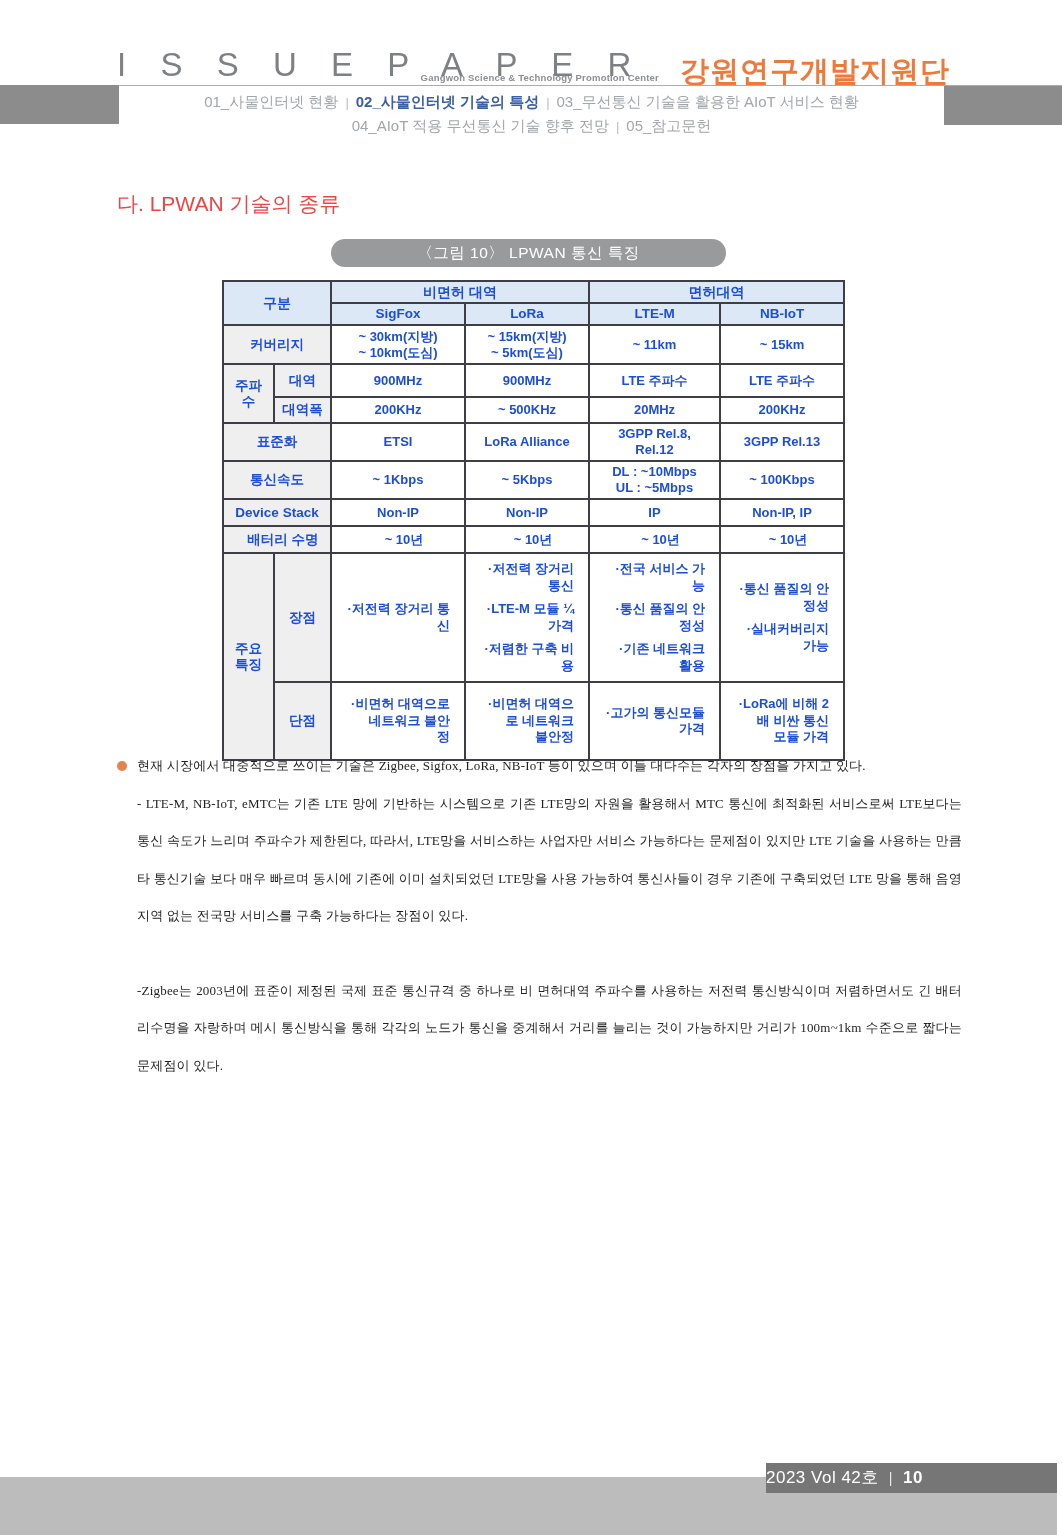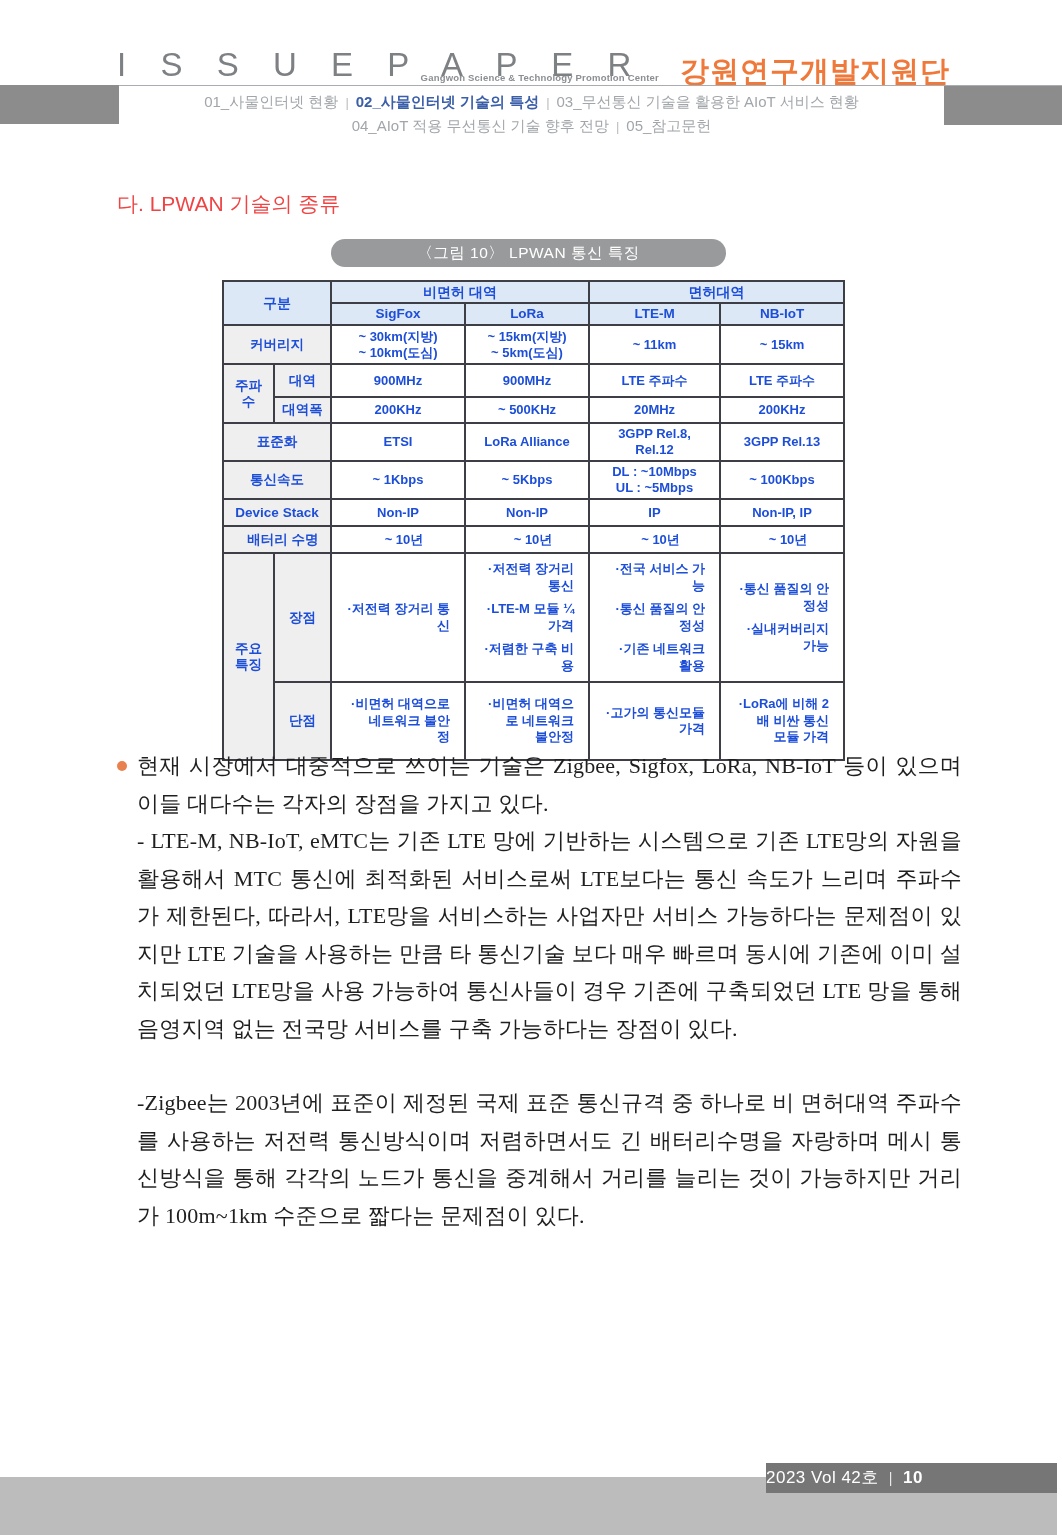--- a/index.html
+++ b/index.html
@@ -39,21 +39,21 @@
   .bli{padding-left:11px;text-indent:-11px;}
   .bli::before{content:"\00B7 ";font-weight:700;}
   .bli + .bli{margin-top:7px;}
   tr.r-cov td{height:33px;} tr.r-band td{height:27px;} tr.r-bw td{height:20px;}
   tr.r-std td{height:32px;} tr.r-spd td{height:32px;} tr.r-stk td{height:21px;}
   tr.r-bat td{height:21px;padding-left:15px;} tr.r-pros td{height:106px;} tr.r-cons td{height:62px;}
 
   
   .body-text{position:absolute;left:117px;top:747px;width:845px;
              font-family:"Liberation Serif","DejaVu Serif",serif;
-             font-size:22px;line-height:37.5px;color:#1f1f1f;text-align:justify;
+             font-size:13px;line-height:37.5px;color:#1f1f1f;text-align:justify;
              letter-spacing:0.2px;}
   .para{position:relative;margin:0;padding-left:20px;}
   .para.gap{margin-top:37px;}
   .obullet{position:absolute;left:0;top:14px;width:10px;height:10px;border-radius:50%;background:#e8814d;}
 
   
   .foot-band{position:absolute;left:0;right:5px;top:1477px;bottom:0;background:#bcbcbc;}
   .foot-bar{position:absolute;left:766px;right:5px;top:1463px;height:30px;background:#767676;
             color:#ffffff;font-size:17px;line-height:30px;box-sizing:border-box;
             letter-spacing:0.5px;}

